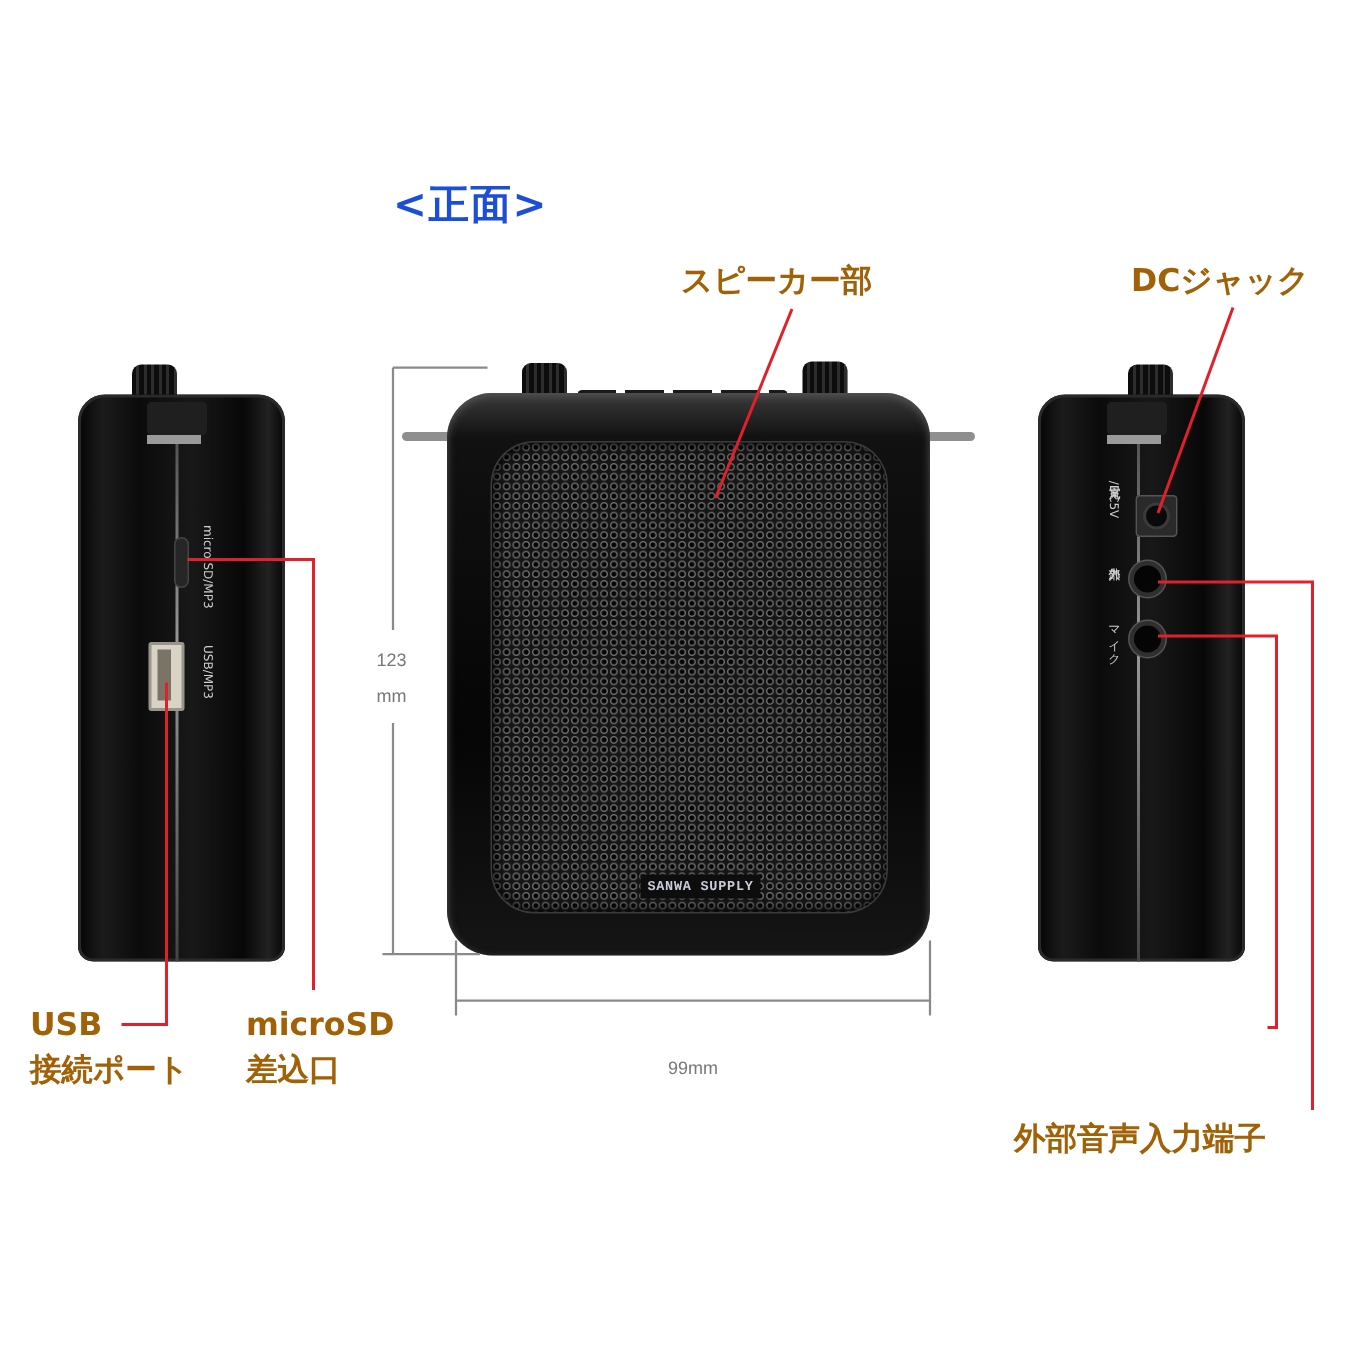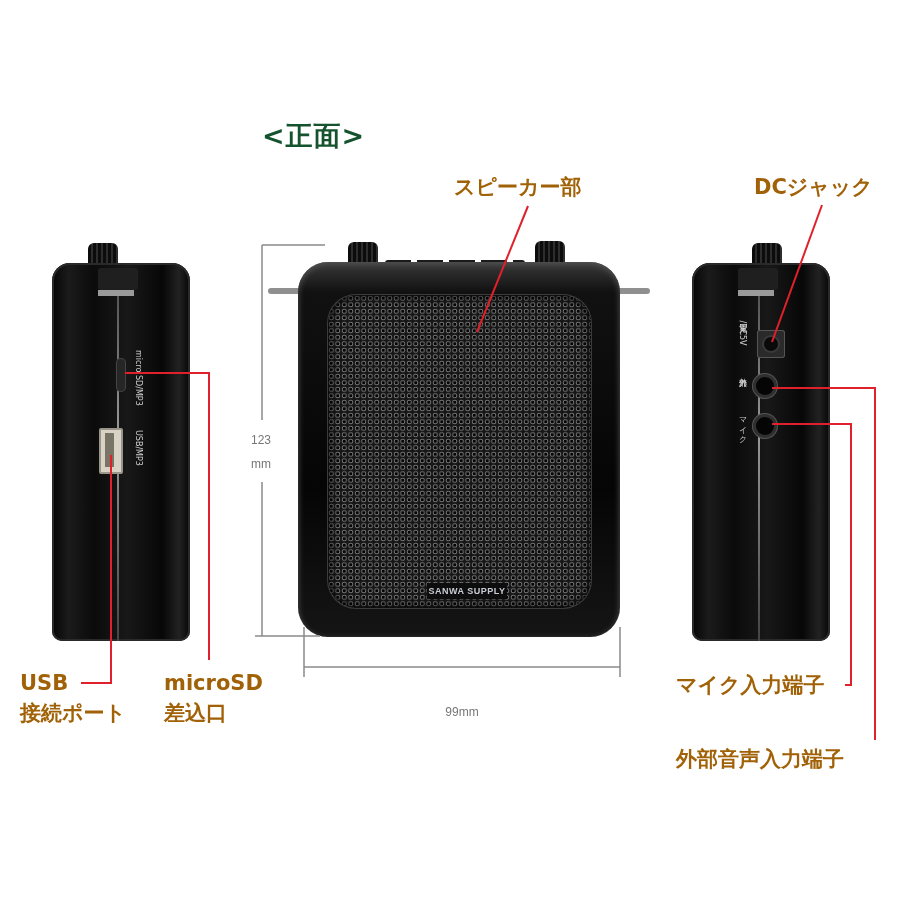--- a/index.html
+++ b/index.html
@@ -1,35 +1,35 @@
 <!DOCTYPE html>
 <html><head>
 <meta charset="utf-8">
 <style>
   html, body { margin:0; padding:0; background:#ffffff; }
   body { width:900px; height:900px; position:relative; overflow:hidden;
          font-family:"DejaVu Sans","Liberation Sans",sans-serif; color:#222; }
   .abs { position:absolute; }
-  .title { left:262px; top:118px; font-size:27px; font-weight:bold; letter-spacing:1px; color:#14532d; }
+  .title { left:262px; top:118px; font-size:27px; font-weight:bold; letter-spacing:1px; color:#1d4ed8; }
   .label { font-size:21px; font-weight:bold; color:#a16207; line-height:30px; white-space:nowrap; }
   .dim { font-family:"Liberation Sans",sans-serif; font-size:12px; color:#777; text-align:center; line-height:24px; }
   svg.overlay { position:absolute; left:0; top:0; width:900px; height:900px; pointer-events:none; }
   .device-side { position:absolute; background:linear-gradient(90deg,#050505 0%,#1b1b1b 12%,#0b0b0b 30%,#181818 55%,#070707 80%,#222 92%,#050505 100%);
        border-radius:18px 18px 10px 10px; box-shadow: inset 0 0 0 2px #2a2a2a; }
   .knob { position:absolute; width:30px; height:24px; border-radius:6px 6px 3px 3px;
        background:repeating-linear-gradient(90deg,#0c0c0c 0 3px,#2d2d2d 3px 5px); }
   .front { position:absolute; left:298px; top:262px; width:322px; height:375px; border-radius:30px;
        background:linear-gradient(180deg,#3a3a3a 0%,#111 8%,#050505 60%,#151515 100%); box-shadow: inset 0 2px 6px #555; }
   .grille { position:absolute; left:328px; top:295px; width:263px; height:313px; border-radius:28px;
        background-color:#0a0a0a;
        background-image: radial-gradient(circle at 50% 50%, #050505 1.4px, #8a8a8a 2.1px, #161616 2.9px);
        background-size:6.5px 6.5px; box-shadow: inset 0 0 10px #000, 0 0 0 1px #3b3b3b; }
   .brand { position:absolute; left:427px; top:583px; width:80px; height:16px; background:#0d0d0d;
        color:#c9ccd4; font-size:9px; font-weight:bold; letter-spacing:0.5px; text-align:center; line-height:16px;
-       font-family:Liberation Sans, sans-serif; }
+       font-family:Liberation Mono, monospace; }
   .port-text { position:absolute; color:#cfcfcf; font-size:8px; writing-mode:vertical-rl; white-space:nowrap; }
   .usb-port { position:absolute; left:99px; top:428px; width:20px; height:42px; background:#d8d3c5; border:2px solid #9a958a; border-radius:2px; }
   .usb-port::after { content:""; position:absolute; left:4px; top:3px; width:9px; height:34px; background:#7a7467; }
   .sd-slot { position:absolute; left:116px; top:358px; width:10px; height:34px; border-radius:5px; background:#262626; box-shadow: inset 0 0 0 1px #444; }
   .dc-jack { position:absolute; left:757px; top:330px; width:28px; height:28px; background:#2a2a2a; border-radius:3px; box-shadow: inset 0 0 0 1px #555; }
   .dc-jack::after { content:""; position:absolute; left:7px; top:7px; width:14px; height:14px; border-radius:50%; background:#0a0a0a; box-shadow: 0 0 0 2px #3a3a3a; }
   .jack { position:absolute; width:18px; height:18px; border-radius:50%; background:#050505; box-shadow: 0 0 0 3px #2f2f2f, 0 0 0 4px #555; }
   .seam { position:absolute; width:2px; background:linear-gradient(180deg,#555,#999 40%,#444); }
 </style>
 </head>
@@ -104,21 +104,20 @@
 
 <div class="abs label" style="left:20px;top:668px;">
   <div>USB</div>
   <div>接続ポート</div>
 </div>
 <div class="abs label" style="left:164px;top:668px;">
   <div>microSD</div>
   <div>差込口</div>
 </div>
 <div class="abs label" style="left:676px;top:670px;">
-  <div>マイク入力端子</div>
 </div>
 <div class="abs label" style="left:676px;top:744px;">外部音声入力端子</div>
 
 <div class="abs dim" style="left:236px;top:428px;width:50px;">
   <div>123</div>
   <div>mm</div>
 </div>
 <div class="abs dim" style="left:412px;top:700px;width:100px;">99mm</div>
 
 </body></html>

